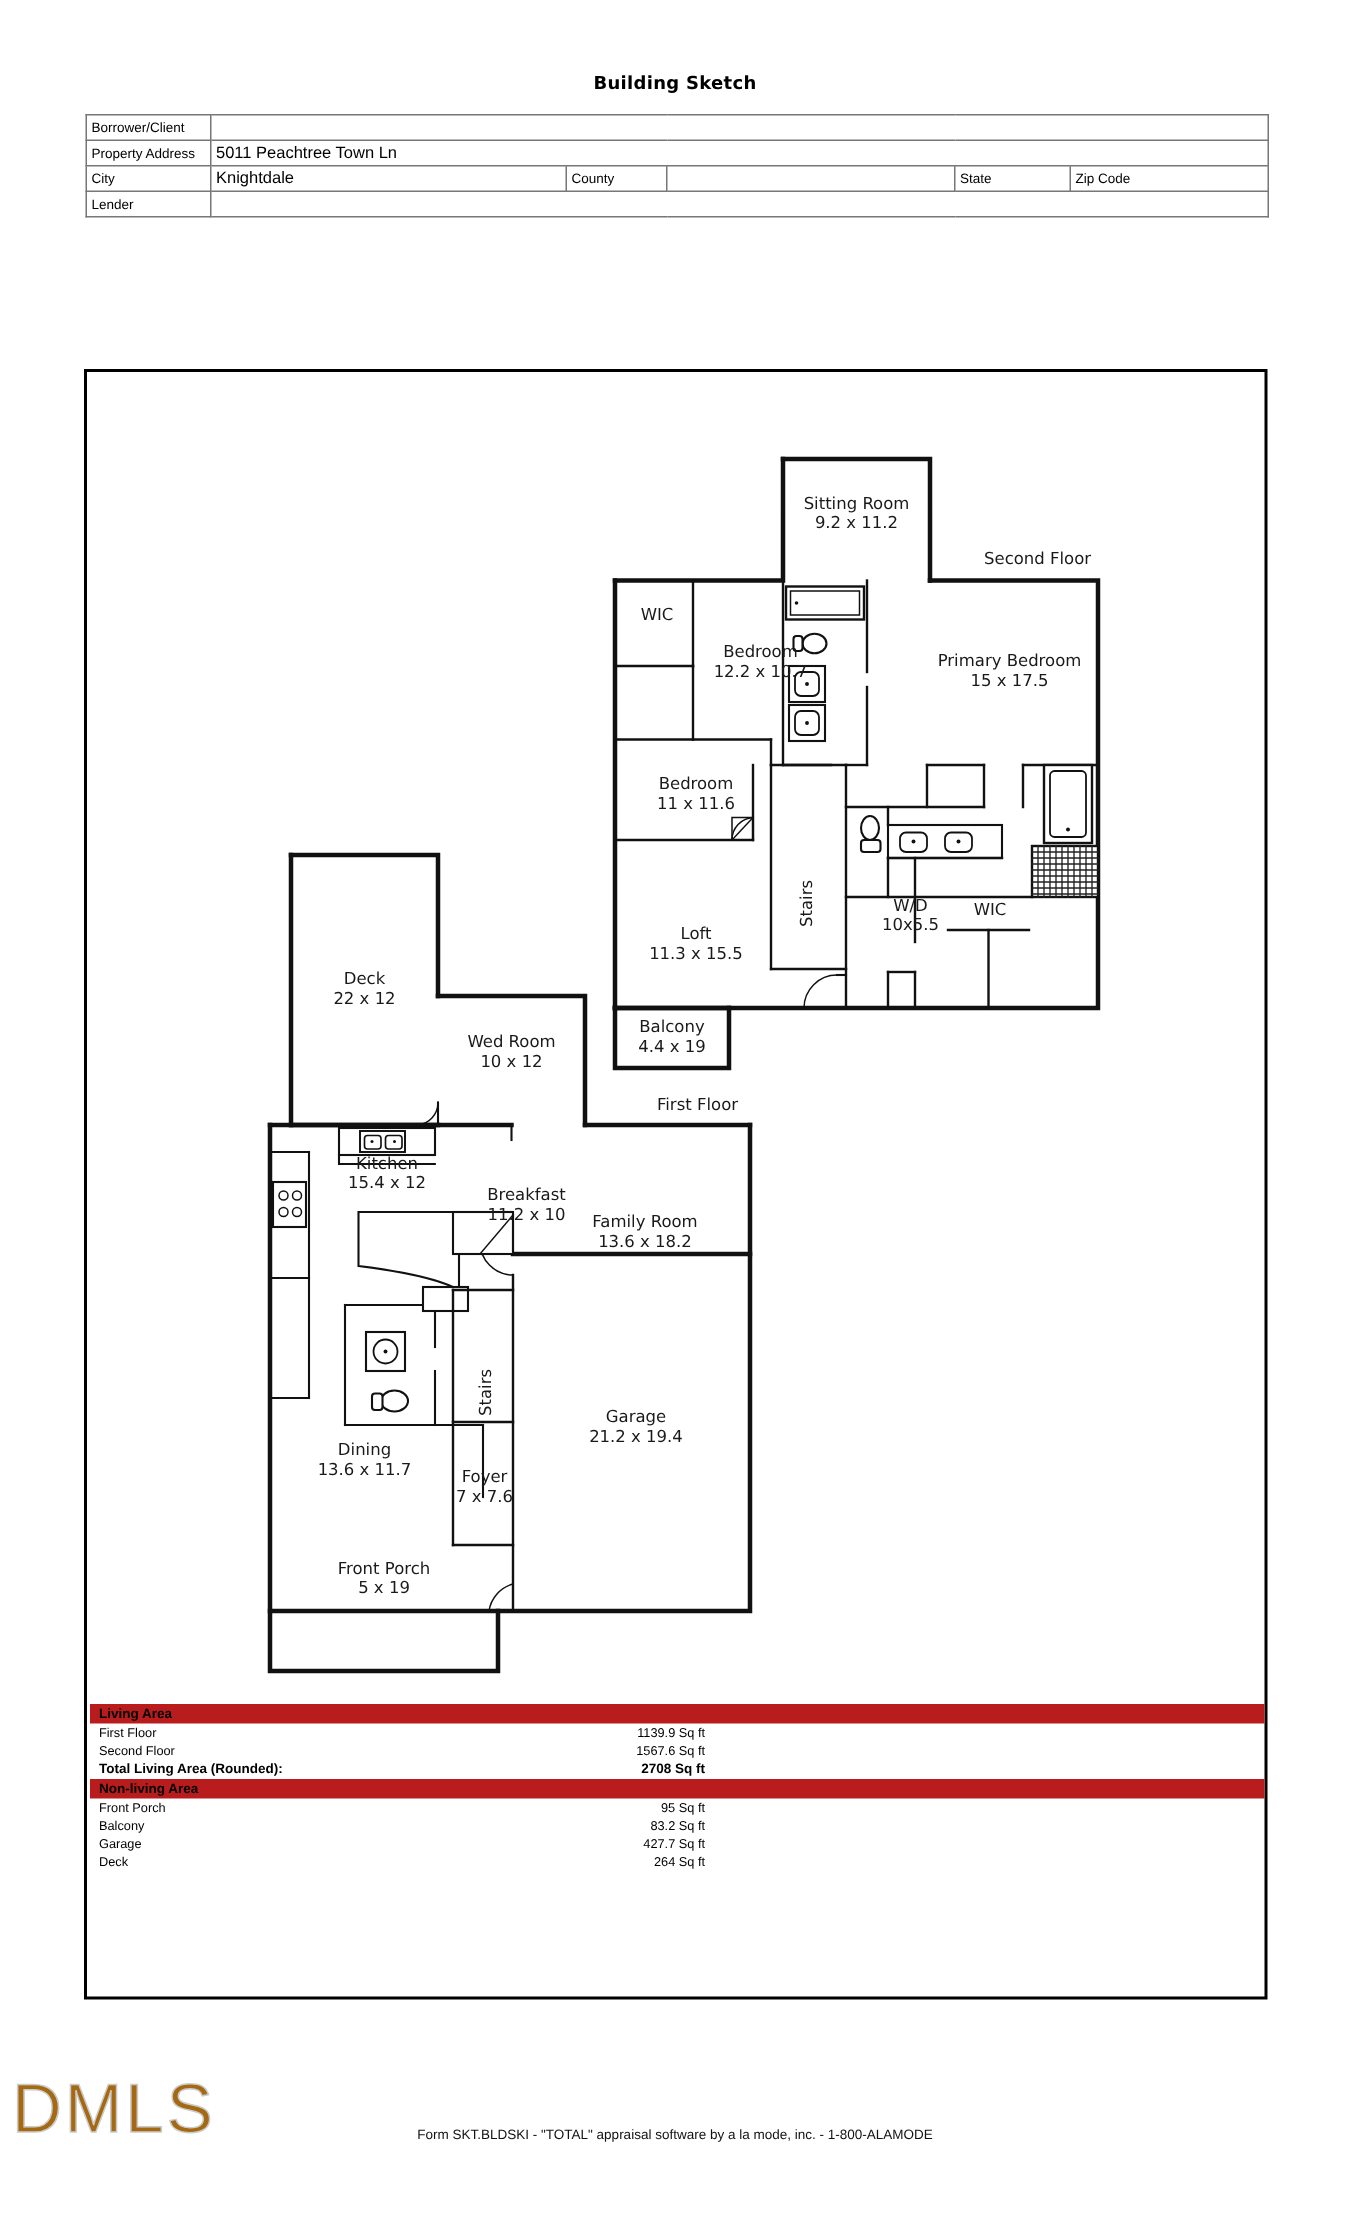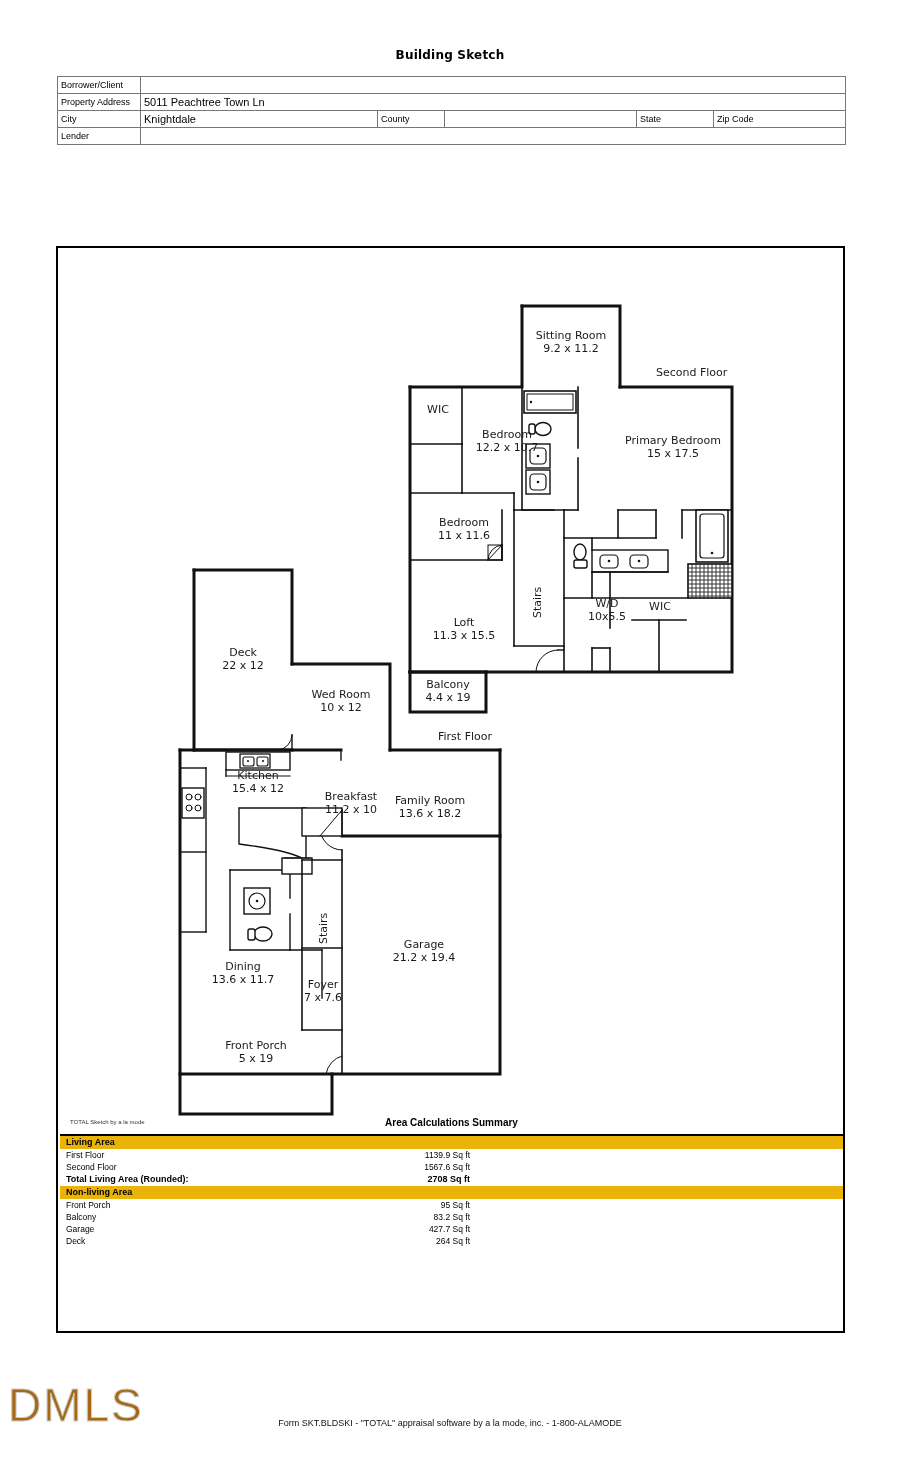--- a/index.html
+++ b/index.html
@@ -63,21 +63,21 @@
   #calc-head .ttl{
     position:absolute;left:0;top:3px;width:783px;text-align:center;
     font-size:10px;font-weight:bold;font-family:"Liberation Sans", sans-serif;
   }
   
   #calc-table{
     position:absolute;left:2px;top:888px;width:783px;
     font-size:8.5px;font-family:"Liberation Sans", sans-serif;
   }
   #calc-table .section{
-    background:#eab308;font-weight:bold;height:13px;line-height:13px;
+    background:#b91c1c;font-weight:bold;height:13px;line-height:13px;
     padding-left:6px;font-size:9px;
   }
   #calc-table .row{height:12px;line-height:12px;position:relative;}
   #calc-table .row .nm{position:absolute;left:6px;top:0;}
   #calc-table .row .vl{position:absolute;left:310px;top:0;width:100px;text-align:right;}
   #calc-table .row.total{font-weight:bold;font-size:9px;height:13px;line-height:13px;}
   
   #watermark{
     position:absolute;left:8px;top:1382px;
     font-family:"Liberation Sans", sans-serif;
@@ -369,21 +369,21 @@
   <div class="rlabel" style="left:150px;top:521px;width:100px;">
     <span class="nm">Kitchen</span>
     <span class="dm">15.4 x 12</span>
   </div>
 
   <div class="rlabel" style="left:243px;top:542px;width:100px;">
     <span class="nm">Breakfast</span>
     <span class="dm">11.2 x 10</span>
   </div>
 
-  <div class="rlabel" style="left:312px;top:546px;width:120px;">
+  <div class="rlabel" style="left:312px;top:560px;width:120px;">
     <span class="nm">Family Room</span>
     <span class="dm">13.6 x 18.2</span>
   </div>
 
   <div class="vert" style="left:259px;top:636px;height:60px;">Stairs</div>
 
   <div class="rlabel" style="left:306px;top:690px;width:120px;">
     <span class="nm">Garage</span>
     <span class="dm">21.2 x 19.4</span>
   </div>
@@ -396,24 +396,20 @@
   <div class="rlabel" style="left:220px;top:730px;width:90px;">
     <span class="nm">Foyer</span>
     <span class="dm">7 x 7.6</span>
   </div>
 
   <div class="rlabel" style="left:148px;top:791px;width:100px;">
     <span class="nm">Front Porch</span>
     <span class="dm">5 x 19</span>
   </div>
 
-  <div id="calc-head">
-    <div class="tsketch">TOTAL Sketch by a la mode</div>
-    <div class="ttl">Area Calculations Summary</div>
-  </div>
 
   <div id="calc-table">
     <div class="section">Living Area</div>
 
     <div class="row">
       <span class="nm">First Floor</span>
       <span class="vl">1139.9 Sq ft</span>
     </div>
     <div class="row">
       <span class="nm">Second Floor</span>

